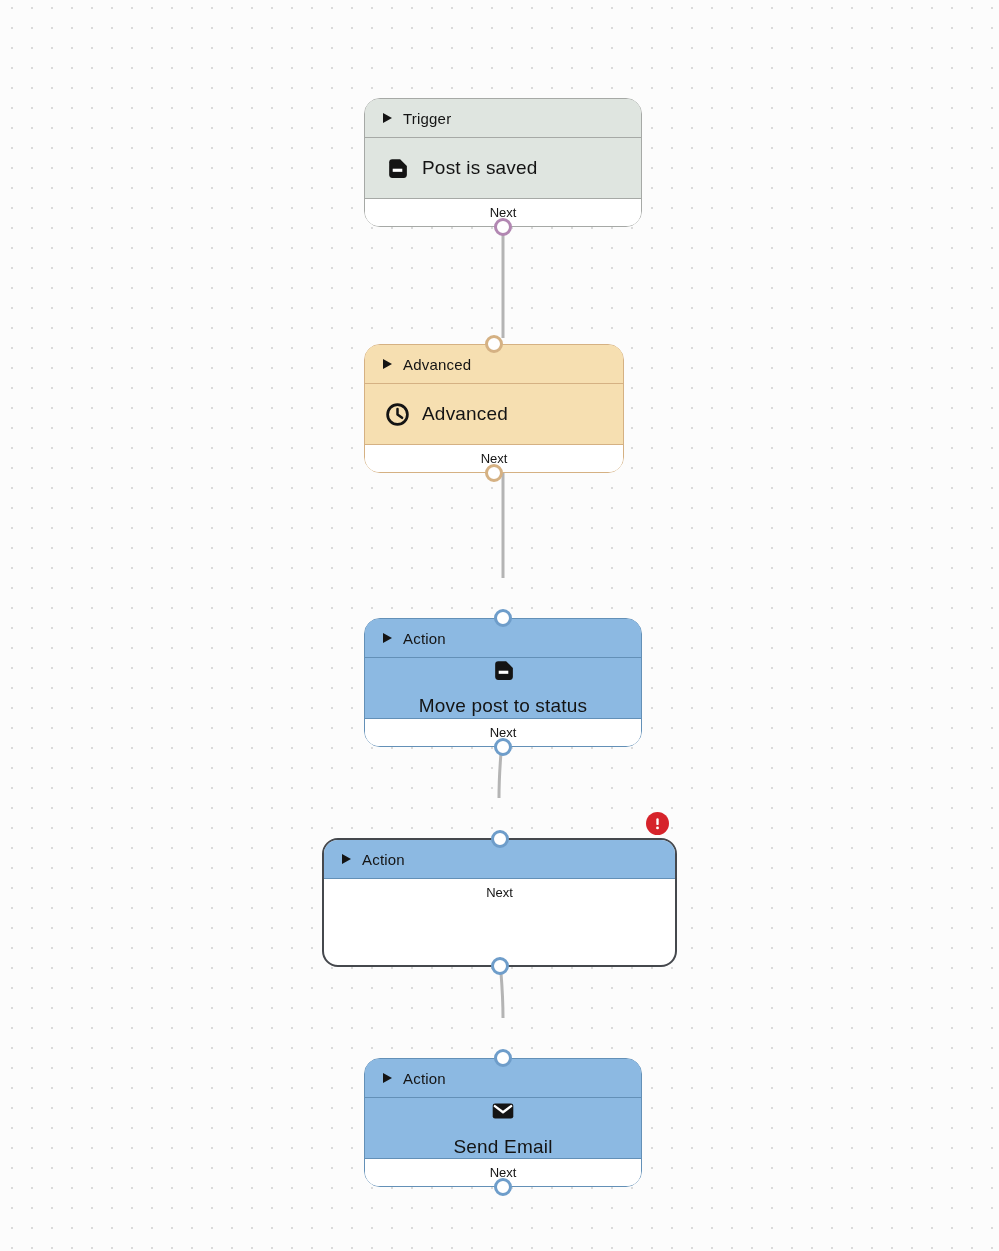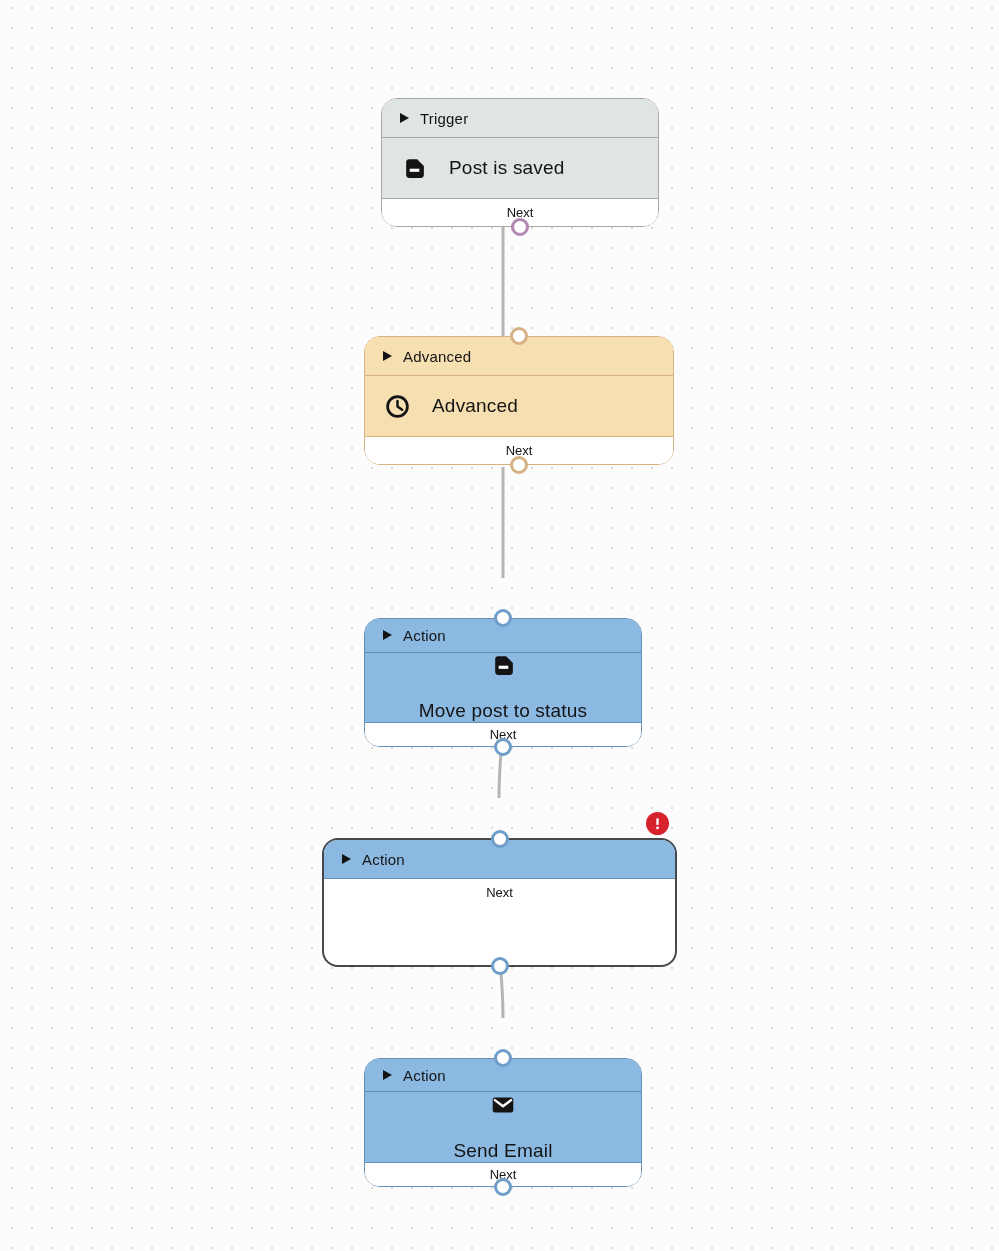--- a/index.html
+++ b/index.html
@@ -30,21 +30,21 @@
 
   .node {
     position: absolute;
     border-radius: 16px;
     border: 1.5px solid;
     box-sizing: border-box;
     background: #ffffff;
     display: flex;
     flex-direction: column;
   }
-  .node.trigger  { border-color: var(--trigger-border); margin-left: 17px; }
+  .node.trigger  { border-color: var(--trigger-border); }
   .node.advanced { border-color: var(--advanced-border); }
   .node.action   { border-color: var(--action-border); margin-top: 40px; }
   .node.selected { border-color: var(--selected-border); border-width: 2px; }
 
   .node-header {
     height: 38px;
     display: flex;
     align-items: center;
     gap: 11px;
     padding: 0 18px;
@@ -63,21 +63,21 @@
     border-top: 5.5px solid transparent;
     border-bottom: 5.5px solid transparent;
     border-left: 9px solid #141414;
     flex: 0 0 auto;
   }
 
   .node-body {
     flex: 1;
     display: flex;
     align-items: center;
-    gap: 22px;
+    gap: 12px;
     padding: 0 20px;
     border-bottom: 1px solid;
     font-size: 19px;
     letter-spacing: .2px;
   }
   .trigger  .node-body { background: var(--trigger-fill);  border-color: var(--trigger-border); }
   .advanced .node-body { background: var(--advanced-fill); border-color: var(--advanced-border); }
   .action   .node-body { background: var(--action-fill);   border-color: var(--action-border); flex-direction: column; }
 
   .node-body svg { flex: 0 0 auto; display: block; }
@@ -146,21 +146,21 @@
         <rect x="7.4" y="12.2" width="9.2" height="3" fill="#ffffff"></rect>
       </svg>
       <span>Post is saved</span>
     </div>
     <div class="node-footer">
       <span>Next</span>
     </div>
     <span class="port port-out"></span>
   </div>
 
-  <div class="node advanced" style="left:364px; top:336px; width:310px; height:129px;">
+  <div class="node advanced" style="left:364px; top:344px; width:260px; height:129px;">
     <div class="node-header">
       <span class="collapse-arrow"></span>
       <span>Advanced</span>
     </div>
     <div class="node-body">
       <svg width="25" height="25" viewBox="0 0 24 24">
         <circle cx="12" cy="12" r="9.5" fill="none" stroke="#141414" stroke-width="2.6"></circle>
         <path d="M12 6.6 V12 L16.4 15.2" fill="none" stroke="#141414" stroke-width="2.4" stroke-linecap="round" stroke-linejoin="round"></path>
       </svg>
       <span>Advanced</span>

